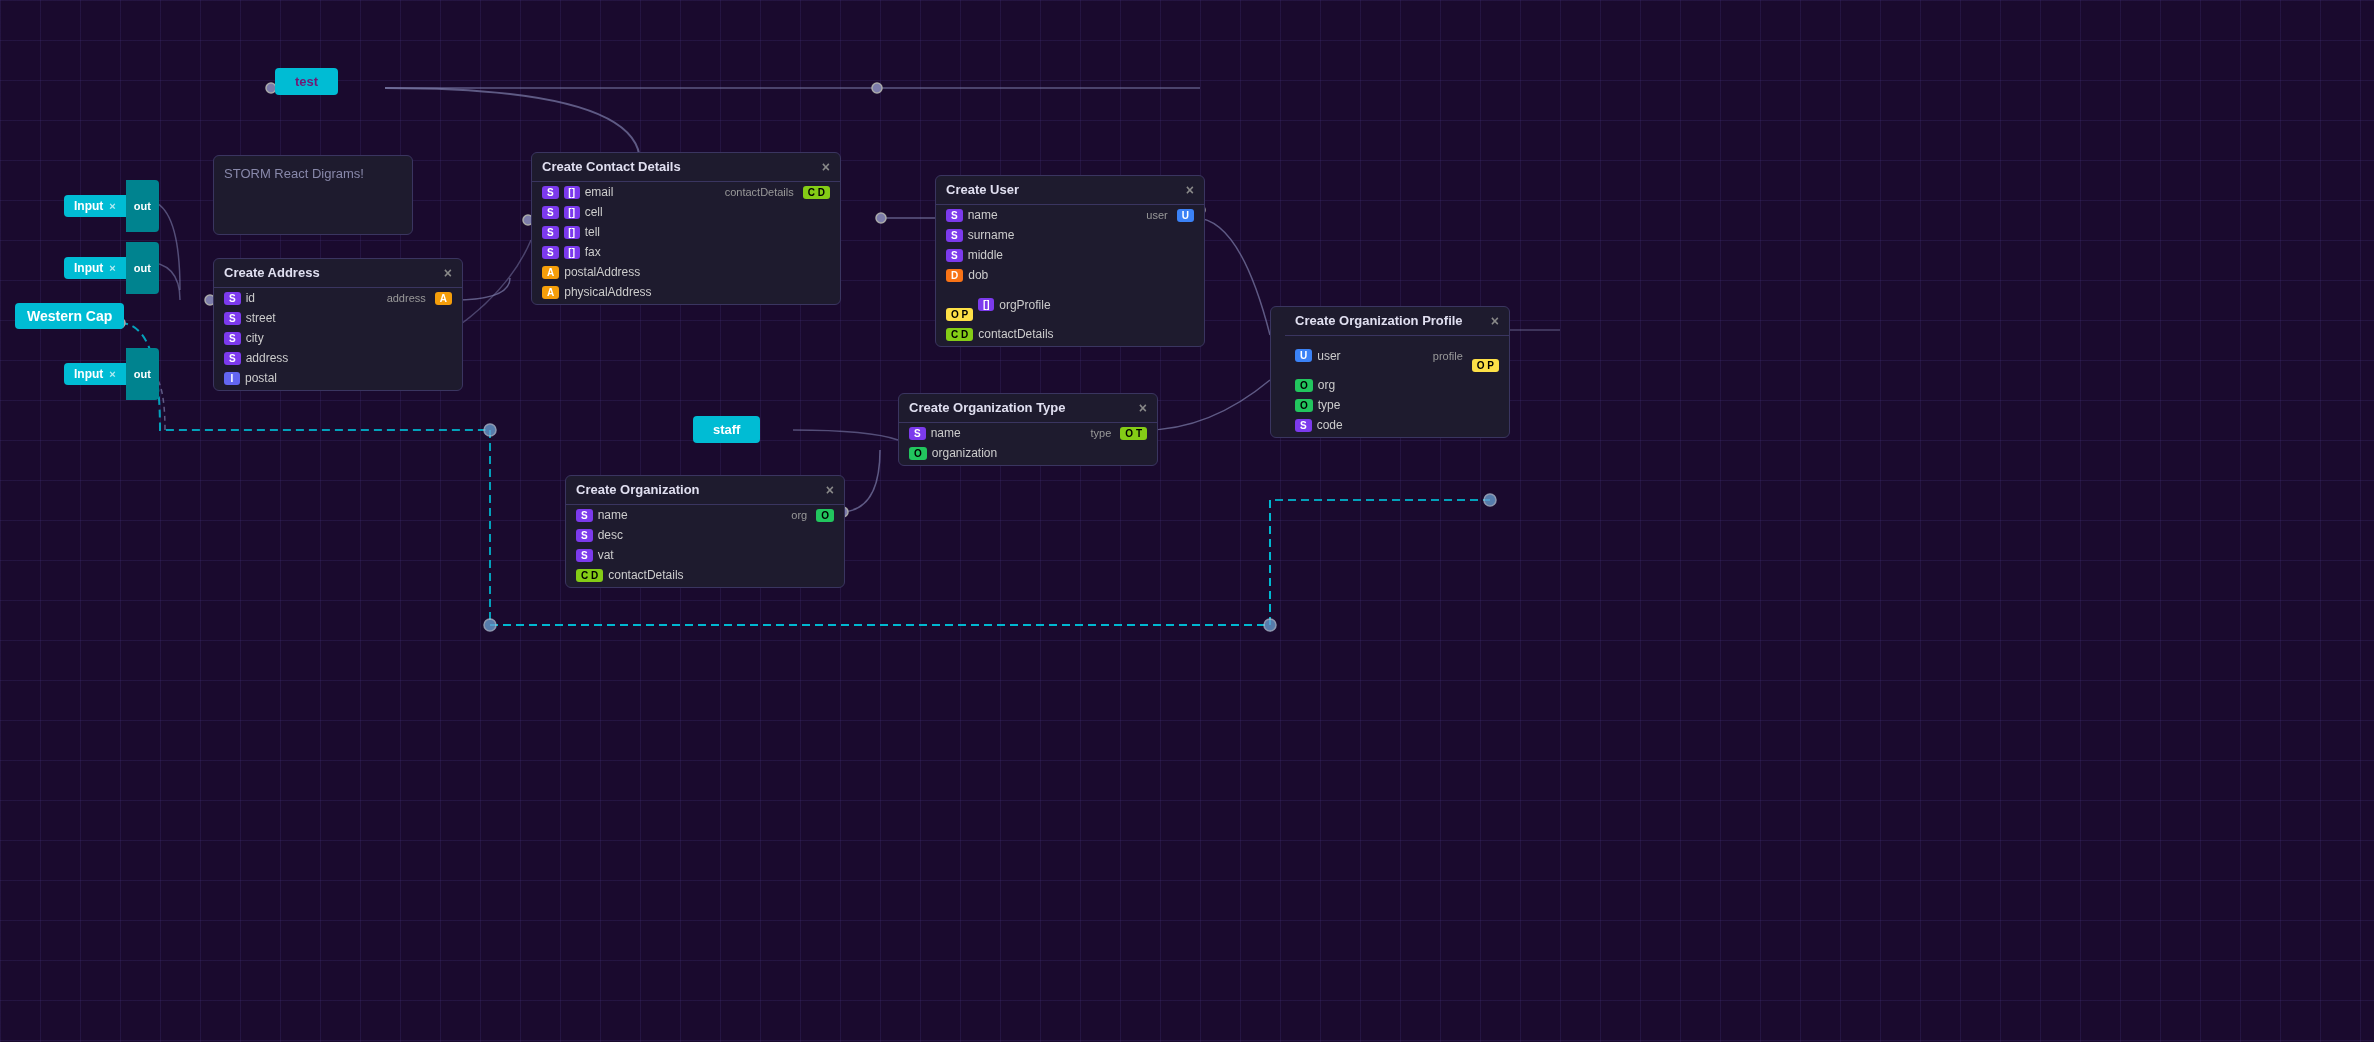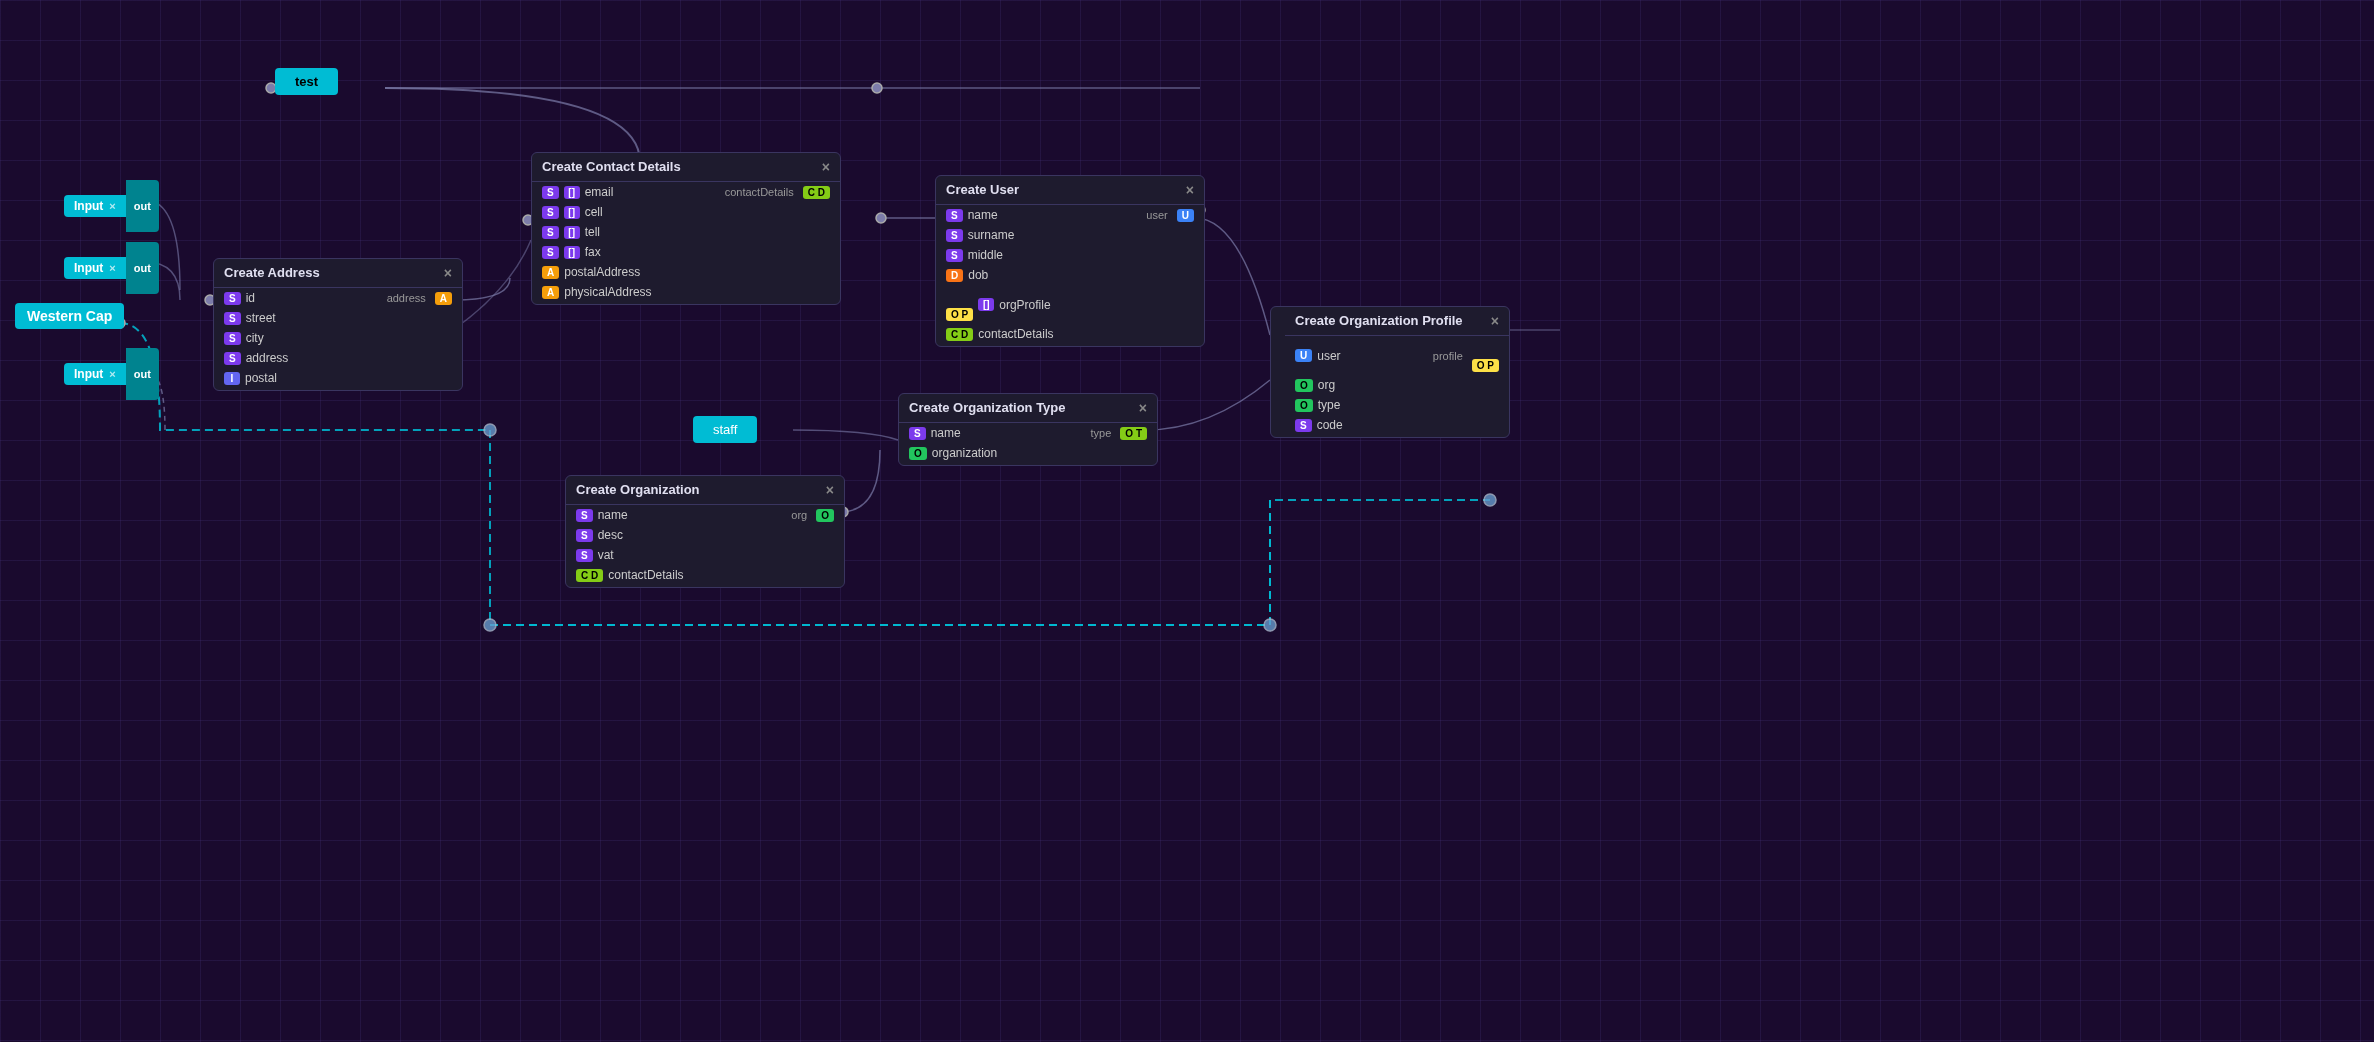--- a/index.html
+++ b/index.html
@@ -133,34 +133,34 @@
       font-size: 14px;
       padding: 5px 12px;
       border-radius: 4px;
       cursor: pointer;
     }
 
     
     .test-node {
       position: absolute;
       background: #00bcd4;
-      color: #000000;
+      color: #701a75;
       font-weight: 700;
       font-size: 13px;
       padding: 6px 20px;
       border-radius: 4px;
       cursor: pointer;
     }
 
     
     .staff-node {
       position: absolute;
       background: #00bcd4;
       color: #fff;
-      font-weight: 400;
+      font-weight: 700;
       font-size: 13px;
       padding: 6px 20px;
       border-radius: 4px;
       cursor: pointer;
     }
 
     
     .storm-node {
       position: absolute;
       background: #1e1b2e;
@@ -244,20 +244,23 @@
     <circle cx="150" cy="200" r="5" fill="#7c7caa" stroke="#aaa" stroke-width="1.5"></circle>
     <circle cx="150" cy="263" r="5" fill="#7c7caa" stroke="#aaa" stroke-width="1.5"></circle>
     <circle cx="150" cy="370" r="5" fill="#7c7caa" stroke="#aaa" stroke-width="1.5" stroke-dasharray="3,2"></circle>
     <circle cx="120" cy="323" r="5" fill="#7c7caa" stroke="#aaa" stroke-width="1.5"></circle>
   </svg>
 
   <div class="test-node" style="left:275px; top:68px;">
     <span>test</span>
   </div>
 
+  <div class="storm-node" style="left:213px; top:155px;">
+    <span>STORM React Digrams!</span>
+  </div>
 
   <div class="input-node" style="left:45px; top:180px;">
     <div class="input-label">
       <span>Input</span>
       <span class="x-btn">×</span>
     </div>
     <div class="out-label">
       <span>out</span>
     </div>
   </div>

